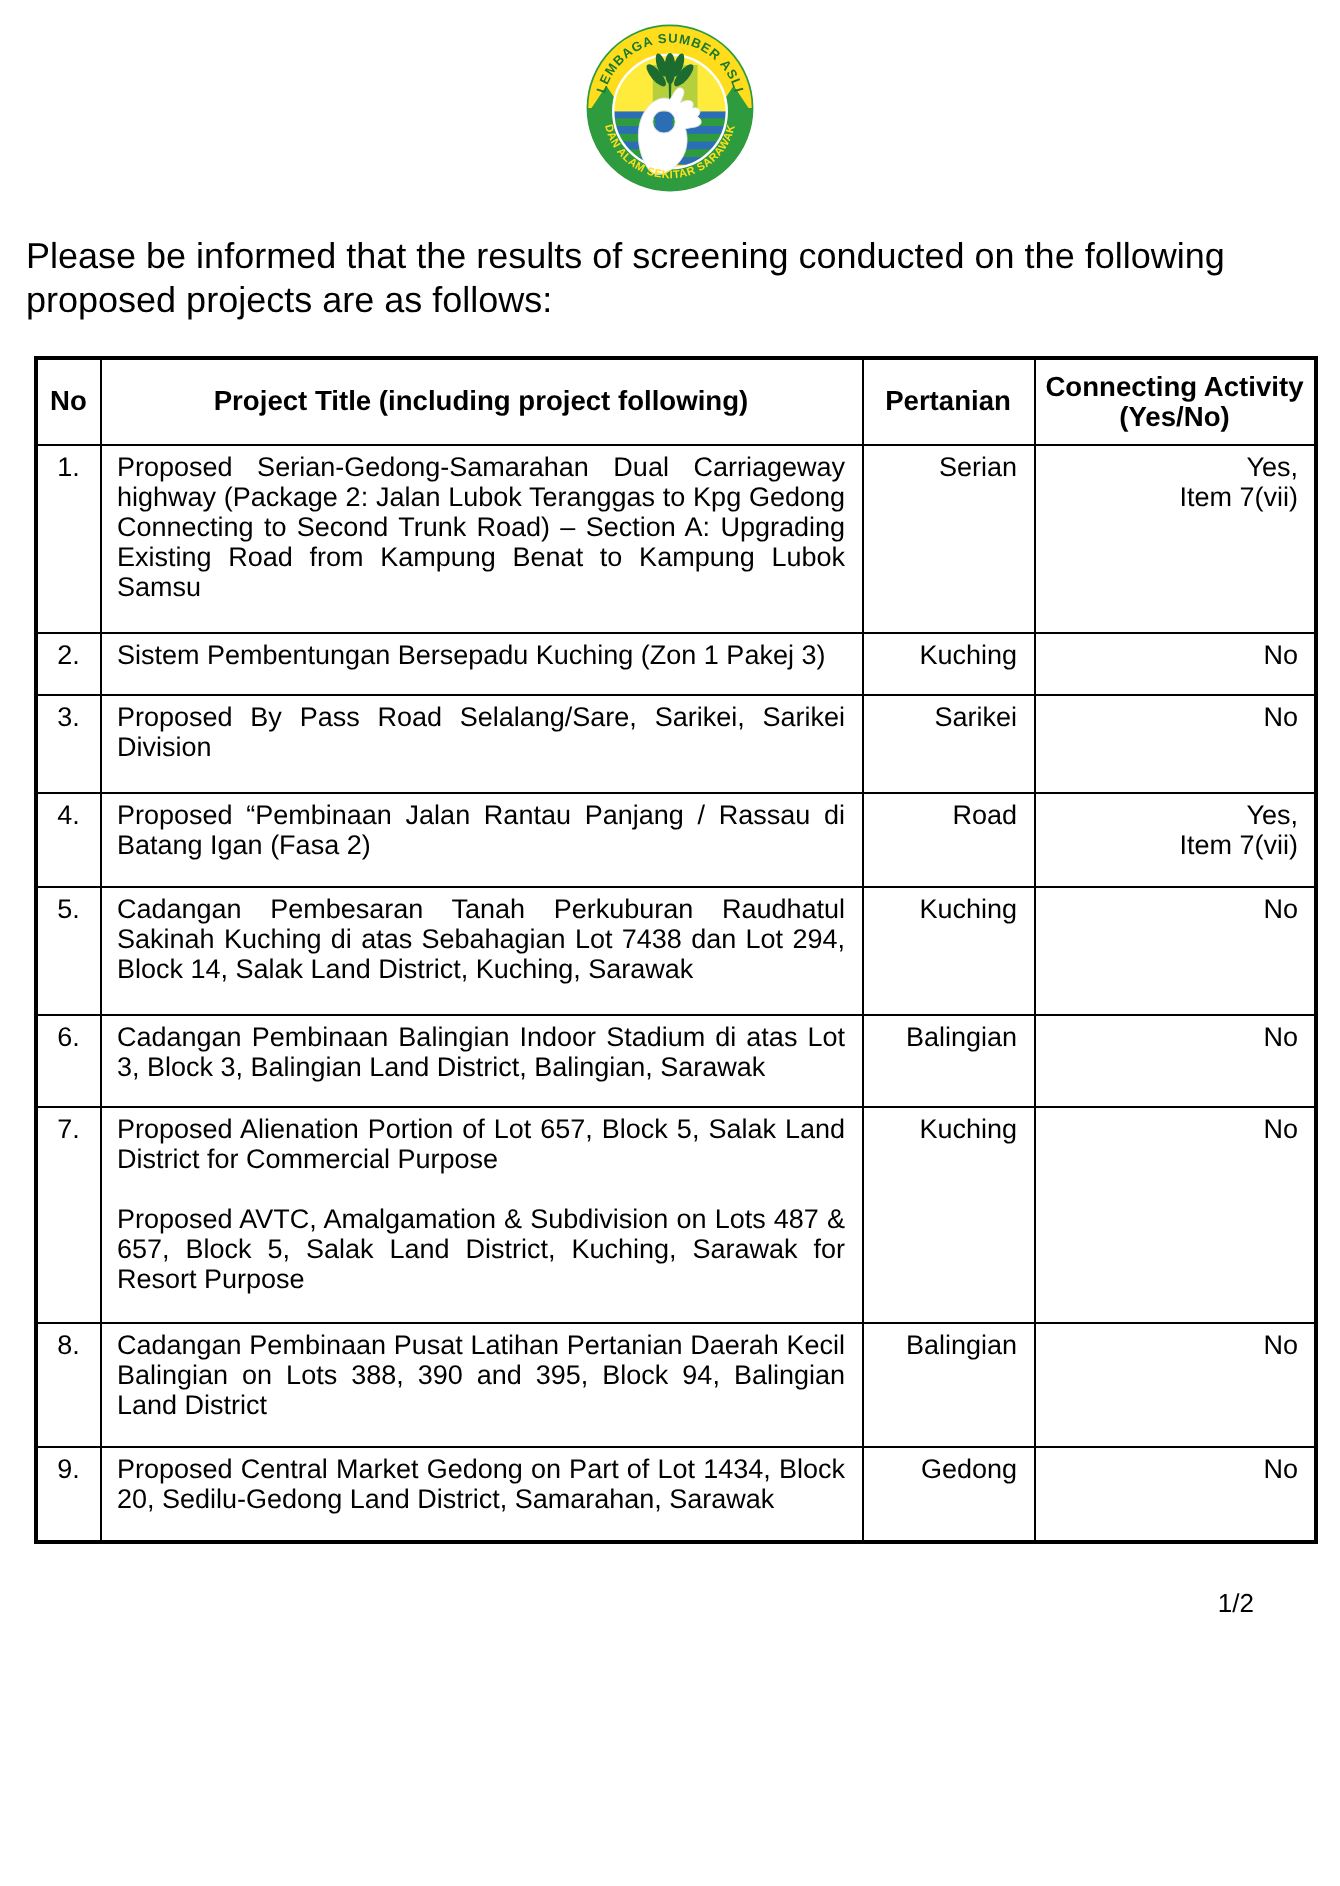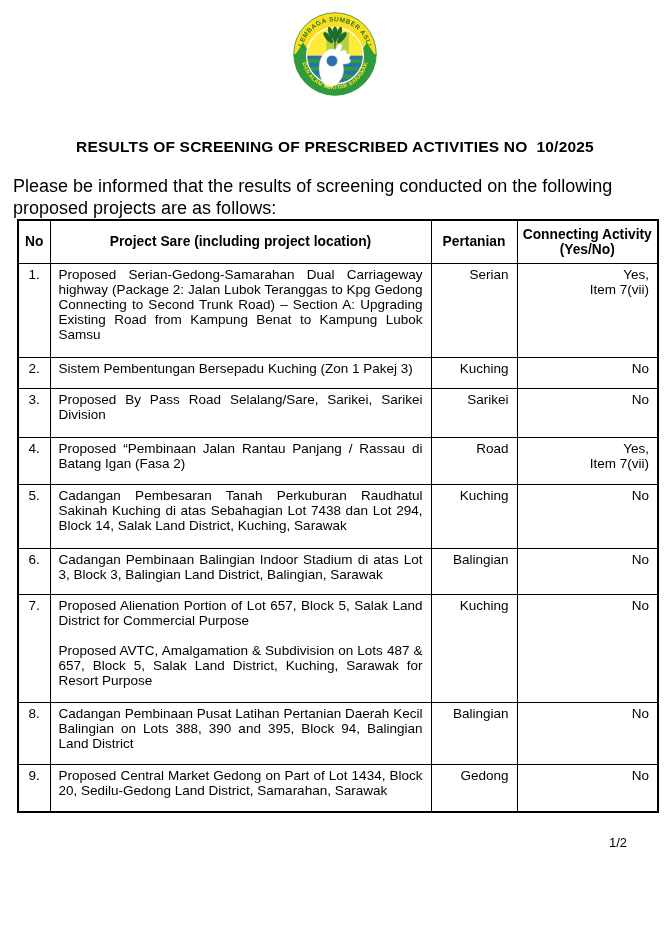--- a/index.html
+++ b/index.html
@@ -11,21 +11,21 @@
   .page{padding:10px 13px 0 13px;box-sizing:border-box;width:670px;}
   .logo-wrap{text-align:center;height:88px;}
   .logo-wrap svg{width:86px;height:88px;}
   .doc-title{
     margin-top:40px;text-align:center;font-weight:bold;font-size:15.5px;
     letter-spacing:0.2px;white-space:pre-wrap;
   }
   .intro{margin-top:20px;font-size:18px;line-height:1.2;width:645px;}
   table.results{
     border-collapse:collapse;table-layout:fixed;width:640px;
-    margin:0 0 0 4px;border:2px solid #000;
+    margin:17px 0 0 4px;border:2px solid #000;
   }
   table.results th, table.results td{
     border:1px solid #000;font-size:13.5px;line-height:15px;
     vertical-align:top;padding:3px 8px 4px 8px;overflow:hidden;
     box-sizing:border-box;
   }
   table.results th{
     font-weight:bold;text-align:center;vertical-align:middle;
     white-space:pre-line;padding:2px 4px;font-size:13.8px;
   }
@@ -104,35 +104,34 @@
 
       <text font-family="Liberation Sans, sans-serif" font-size="7.6" font-weight="bold" fill="#1B7A2E" letter-spacing="0.6">
         <textPath href="#arcTop" startOffset="50%" text-anchor="middle">LEMBAGA SUMBER ASLI</textPath>
       </text>
       <text font-family="Liberation Sans, sans-serif" font-size="6.4" font-weight="bold" fill="#FFE01B" letter-spacing="0.3">
         <textPath href="#arcBottom" startOffset="50%" text-anchor="middle">DAN ALAM SEKITAR SARAWAK</textPath>
       </text>
     </svg>
   </div>
 
-  <div class="doc-title">RESULTS OF SCREENING OF PRESCRIBED ACTIVITIES NO  10/2025</div>
 
   <div class="intro">Please be informed that the results of screening conducted on the following proposed projects are as follows:</div>
 
   <table class="results">
     <colgroup>
       <col class="c-no">
         <col class="c-title">
         <col class="c-loc">
         <col class="c-pa">
     </colgroup>
     <thead>
       <tr>
         <th>No</th>
-        <th>Project Sare (including project location)</th>
+        <th>Project Title (including project following)</th>
         <th>Pertanian</th>
         <th>Connecting Activity
 (Yes/No)</th>
       </tr>
     </thead>
     <tbody>
         <tr>
     <td class="cell-no">1.</td>
     <td class="cell-title">Proposed Serian-Gedong-Samarahan Dual Carriageway highway (Package 2: Jalan Lubok Teranggas to Kpg Gedong Connecting to Second Trunk Road) – Section A: Upgrading Existing Road from Kampung Benat to Kampung Lubok Samsu</td>
     <td class="cell-loc">Serian</td>

